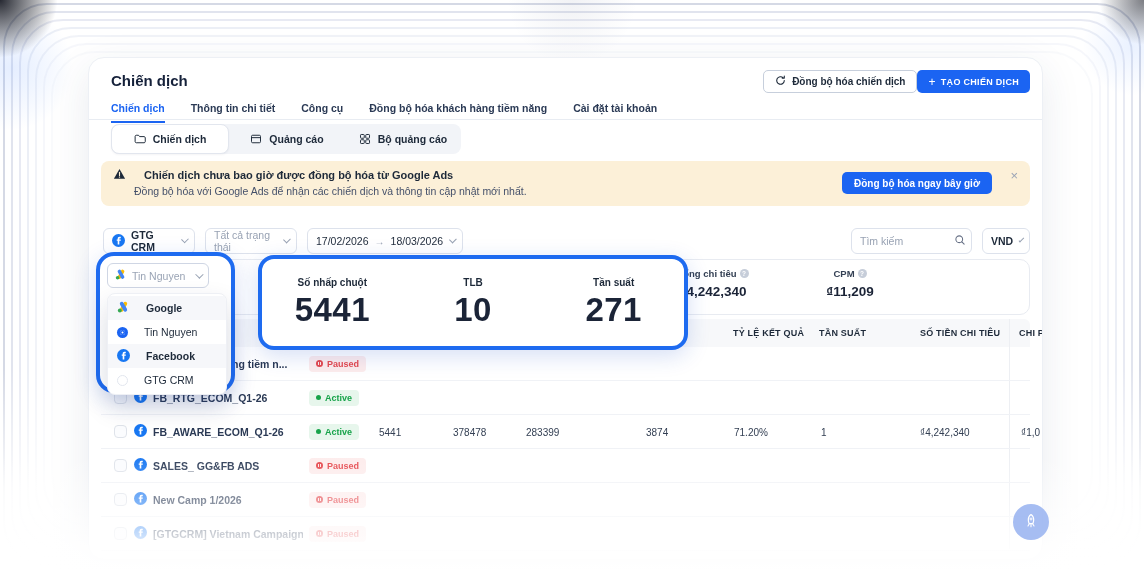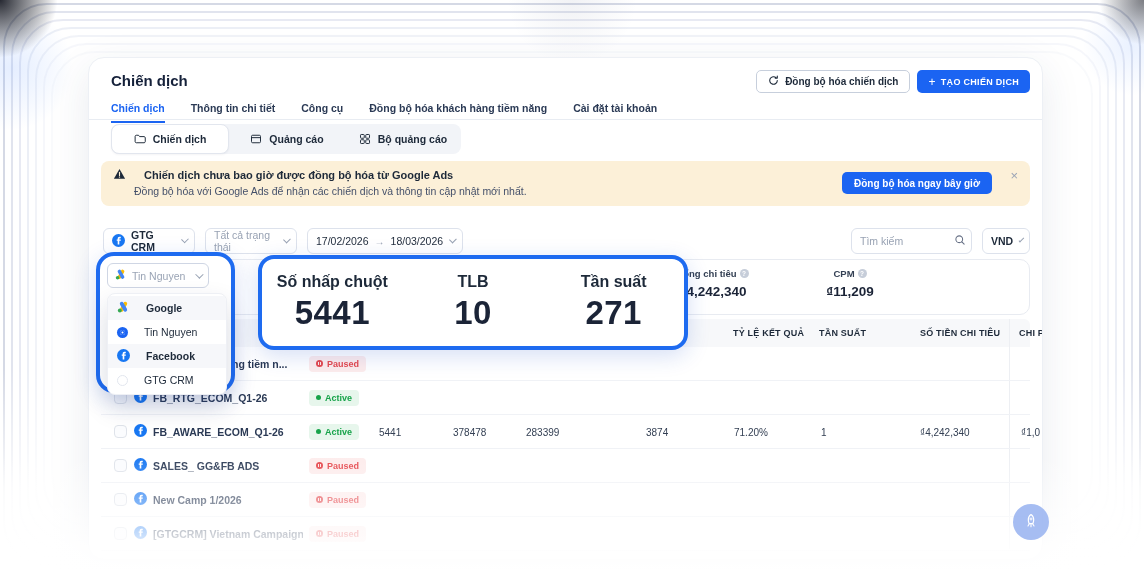--- a/index.html
+++ b/index.html
@@ -28,21 +28,21 @@
   .decor-fade { position:absolute; left:0; right:0; bottom:0; height:200px;
     background:linear-gradient(180deg, rgba(255,255,255,0) 0%, rgba(255,255,255,0.85) 60%, #fff 100%); }
 
   
   .card { position:absolute; left:88px; top:57px; width:955px; height:503px;
     background:#fff; border:1px solid #edf0f5; border-radius:16px;
     box-shadow:0 12px 40px rgba(35,55,95,0.10); overflow:hidden; }
 
   .page-title { position:absolute; left:22px; top:14px; font-size:15px; font-weight:700; color:#15213a; }
 
-  .header-actions { position:absolute; top:12px; right:12px; display:flex; gap:7px; }
+  .header-actions { position:absolute; top:12px; right:12px; display:flex; }
   .btn-outline { display:flex; align-items:center; gap:6px; height:23px; padding:0 11px;
     background:#fff; border:1px solid #c7cfdc; border-radius:5px;
     font-size:10px; font-weight:700; color:#1d2939; cursor:pointer; }
   .btn-primary { display:flex; align-items:center; gap:5px; height:23px; padding:0 11px;
     background:#1b64f2; border:none; border-radius:5px;
     font-size:9px; font-weight:700; color:#fff; letter-spacing:.3px; cursor:pointer; }
   .btn-primary .plus { font-size:12px; font-weight:400; line-height:1; }
 
   
   .tabs { position:absolute; left:22px; right:0; top:44px; display:flex; gap:26px; }
@@ -126,21 +126,21 @@
   .val { position:absolute; top:50%; transform:translateY(-50%); font-size:10px; color:#344054; white-space:nowrap; }
   .c0{left:278px;} .c1{left:352px;} .c2{left:425px;} .c3{left:545px;}
   .c4{left:633px;} .c5{left:720px;} .c6{left:819px;} .c7{left:920px;}
 
   
   .callout { position:absolute; border:4px solid #1e6bf0; background:#fff; z-index:50;
     box-shadow:0 6px 22px rgba(30,80,200,0.18); }
   .callout-stats { left:258px; top:255px; width:430px; height:95px; border-radius:16px;
     display:flex; align-items:center; }
   .big-stat { flex:1; text-align:center; }
-  .big-stat .lbl { font-size:16px; font-weight:700; color:#1d2939; }
+  .big-stat .lbl { font-size:10px; font-weight:700; color:#1d2939; }
   .big-stat .num { margin-top:3px; font-size:33px; font-weight:800; color:#1b2437; letter-spacing:.5px; }
   .callout-dd { left:96px; top:252px; width:139px; height:141px; border-radius:18px; }
 
   
   .dd-select { position:absolute; left:7px; top:7px; width:102px; height:25px;
     background:#fff; border:1px solid #cfd6e4; border-radius:6px;
     display:flex; align-items:center; gap:5px; padding:0 7px;
     font-size:10.5px; color:#9aa4b5; cursor:pointer; }
   .dd-panel { position:absolute; left:7px; top:37px; width:120px;
     background:#fff; border:1px solid #eef0f5; border-radius:8px;

